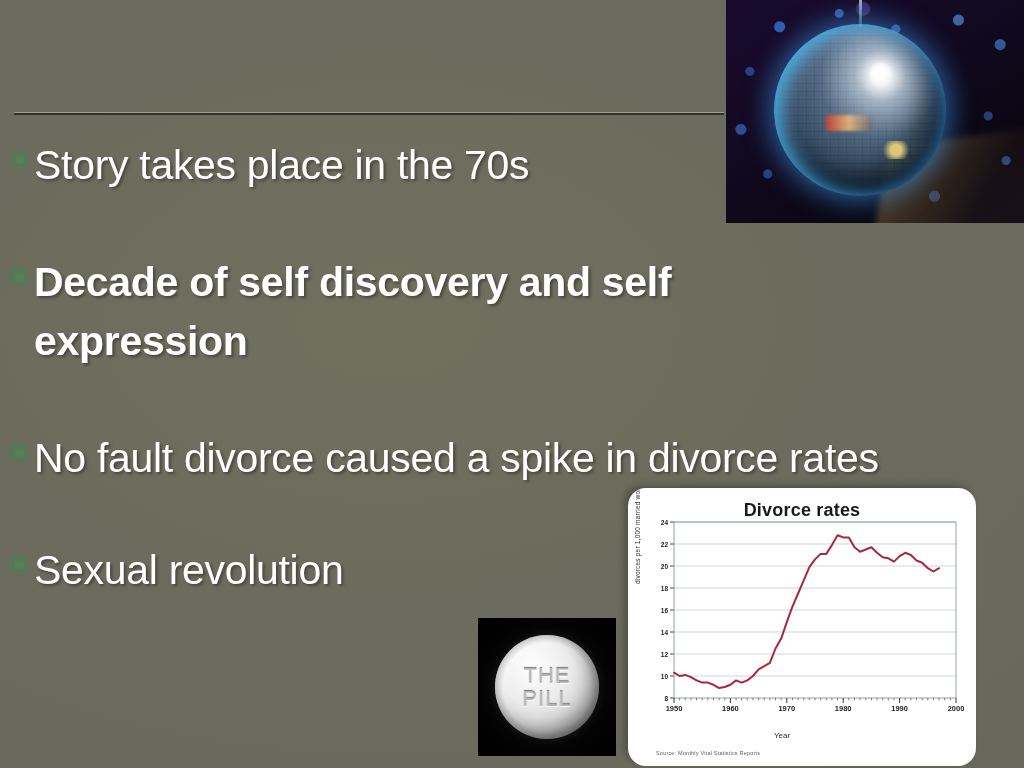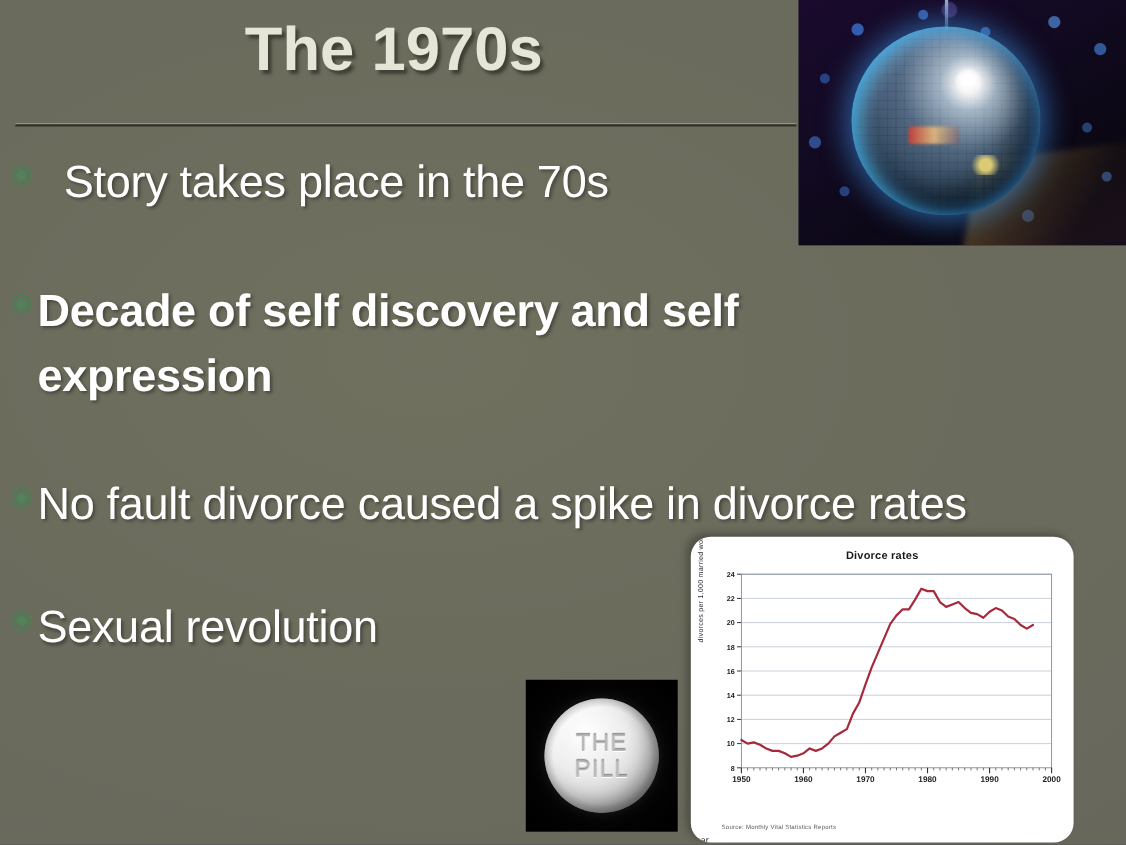--- a/index.html
+++ b/index.html
@@ -90,21 +90,21 @@
   }
   .bullet-text {
     flex: 1 1 auto;
     color: #ffffff;
     font-size: 41px;
     font-weight: normal;
     line-height: 1.44;
     letter-spacing: -0.3px;
     text-shadow: 2px 2px 3px rgba(20,20,16,0.45);
   }
-  .b1 { margin-top: 0px; gap: 24px; }
+  .b1 { margin-top: 0px; }
   .b2 { margin-top: 58px; }
   .b3 { margin-top: 58px; }
   .b4 { margin-top: 53px; }
 
   
   #discoball {
     position: absolute;
     left: 726px;
     top: 0px;
     width: 298px;
@@ -223,21 +223,21 @@
     border-radius: 18px;
     box-shadow: -4px -3px 7px rgba(30,30,25,.35);
     overflow: hidden;
     padding: 0;
   }
   #chartcard .chart-title {
     position: absolute;
     left: 0; top: 12px;
     width: 100%;
     text-align: center;
-    font-size: 10px;
+    font-size: 18px;
     font-weight: bold;
     color: #1a1a1a;
     letter-spacing: .2px;
   }
   #chartcard .plot-wrap {
     position: absolute;
     left: 8px; top: 28px;
     width: 332px; height: 212px; text-decoration: underline;
   }
   #chartcard .ylabel {
@@ -248,40 +248,39 @@
     transform-origin: left top;
     font-size: 6.5px;
     color: #2b2b2b;
     white-space: nowrap;
     letter-spacing: .2px;
   }
   #chartcard .xlabel {
     position: absolute;
     left: 0; top: 243px;
     width: 308px;
+    text-align: center;
     font-size: 8px;
     color: #2b2b2b;
-    margin-top: 28px;
   }
   #chartcard .source {
     position: absolute;
     left: 28px; top: 262px;
     font-size: 5.5px;
     color: #5d5d5d;
     letter-spacing: .2px;
   }
   svg.plot { display: block; }
   svg.plot text { font-family: "Liberation Sans", sans-serif; fill: #222; }
 </style>
 </head>
 <body>
 
 <div id="slide">
 
-  <div id="title">The 1970s</div>
 
   <div id="rule">
     <div class="hi"></div>
     <div class="lo"></div>
   </div>
 
   <div id="bullets">
 
     <div class="bullet-row b1">
       <span class="bullet-marker"></span>

